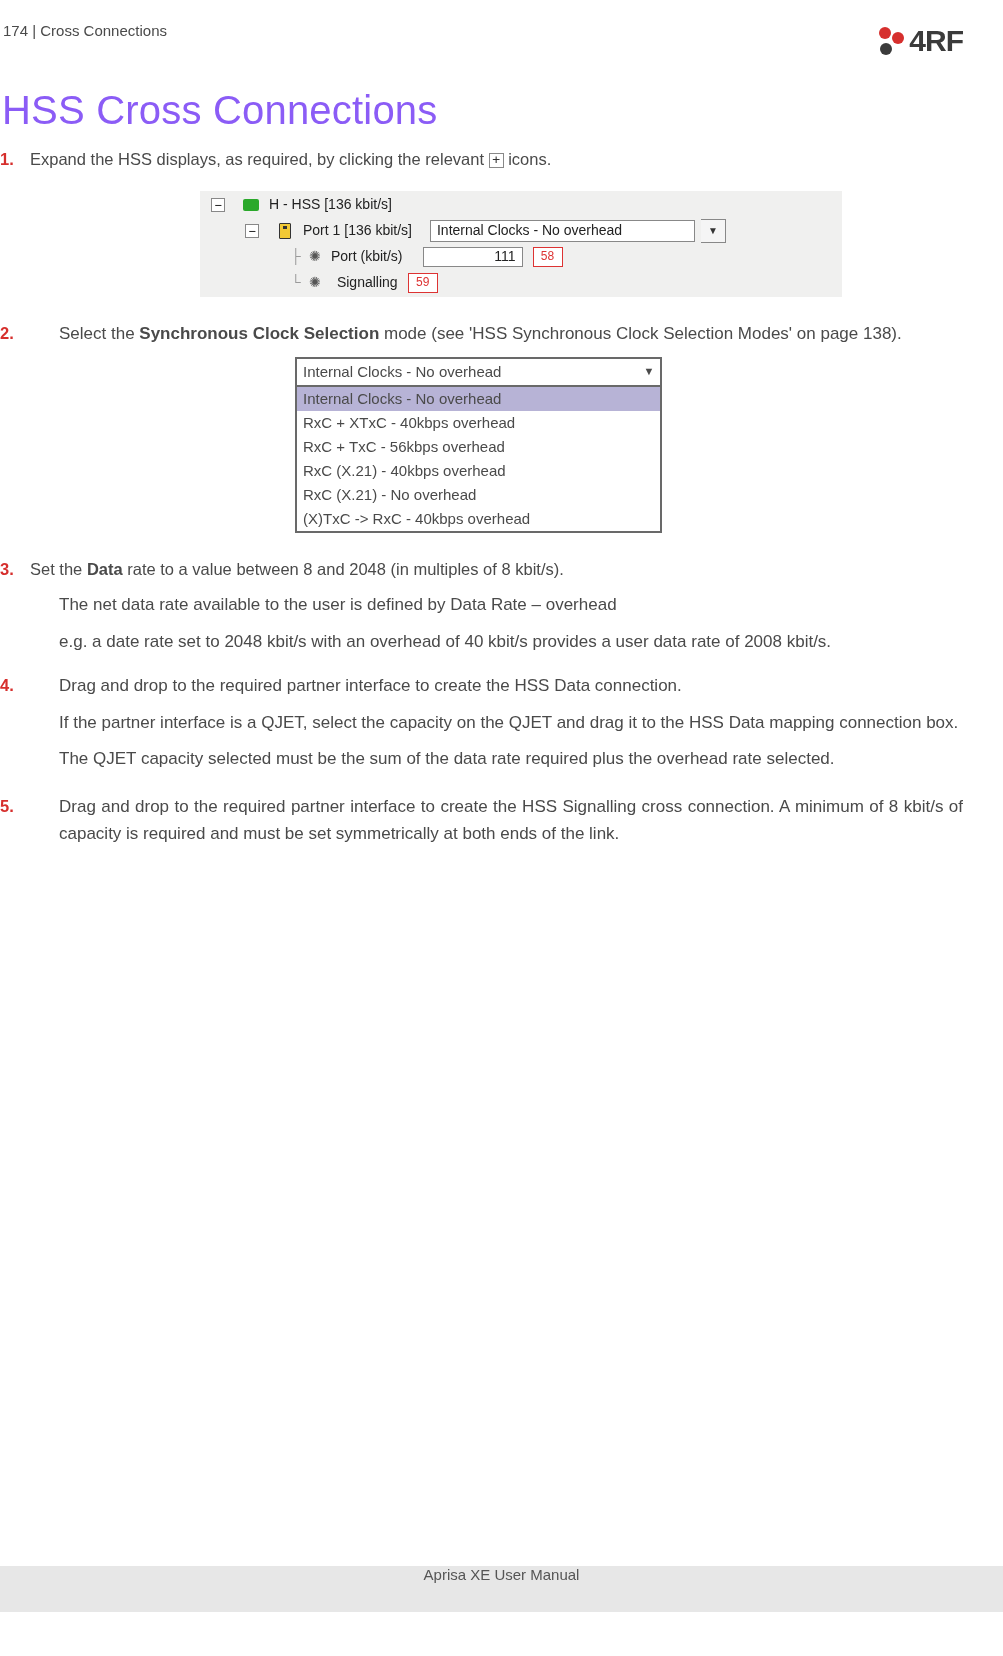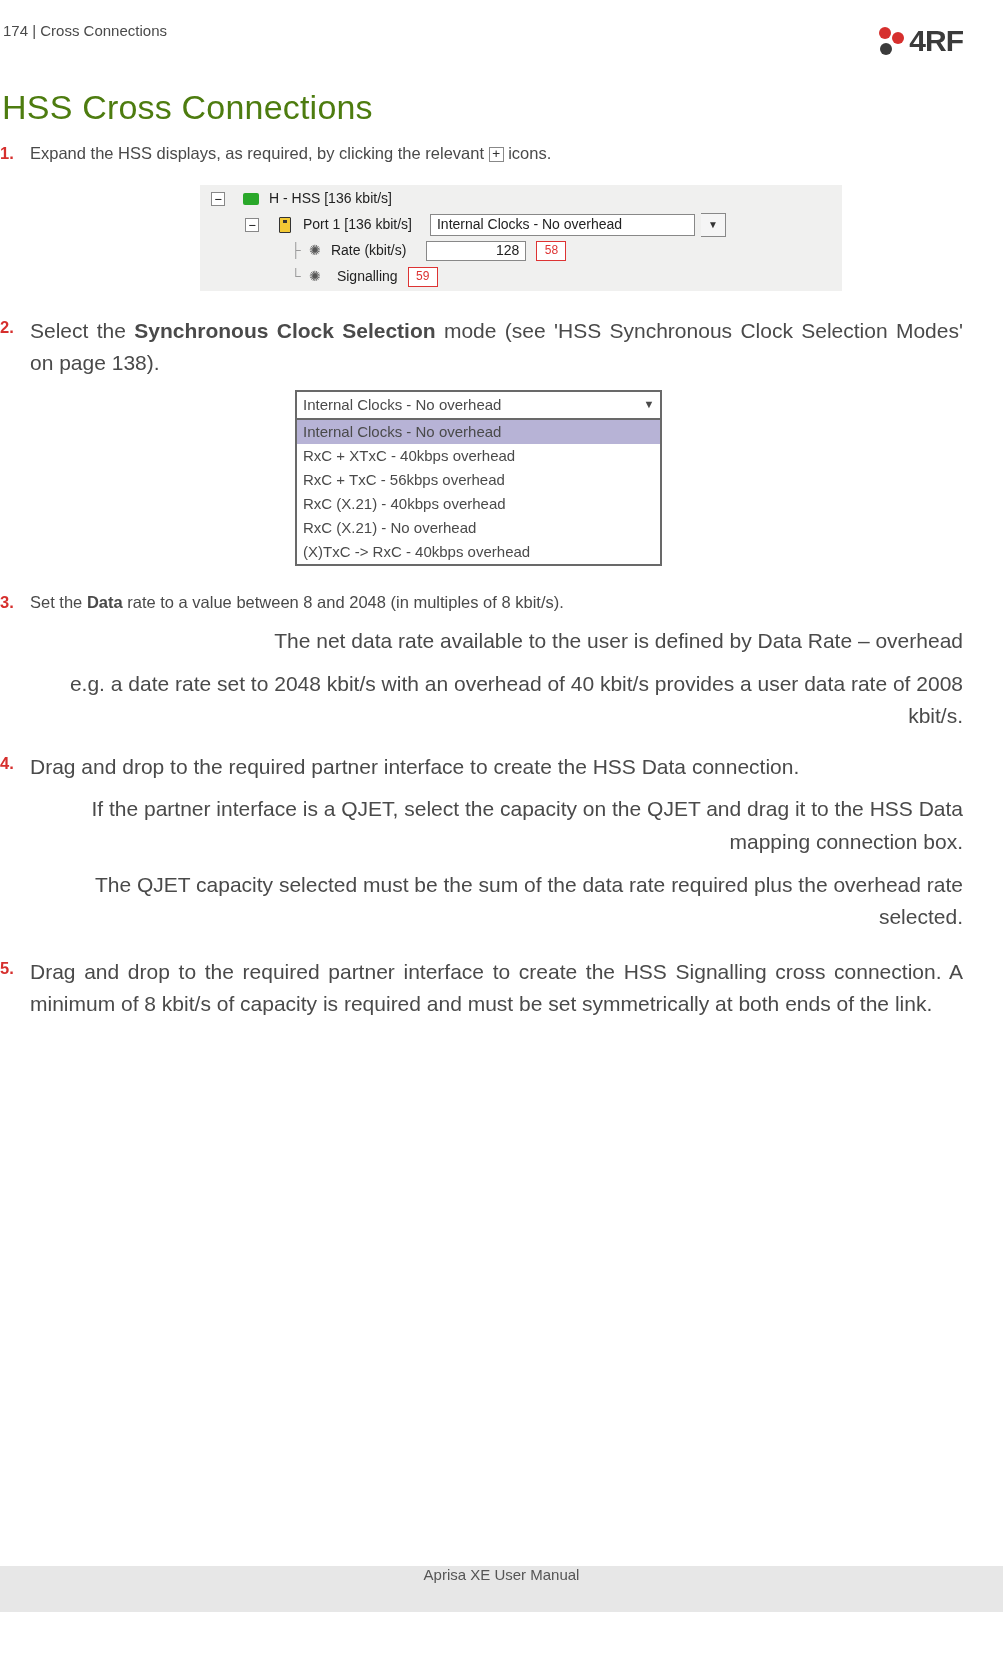--- a/index.html
+++ b/index.html
@@ -37,23 +37,23 @@
     position: relative;
   }
   .logo svg { display:block; }
   .logo-text {
     font-size: 30px;
     font-weight: 700;
     color: #3b3b3b;
     letter-spacing: -1px;
   }
   h1.section-title {
-    font-size: 34px;
+    font-size: 40px;
     font-weight: 400;
-    color: #4d7c0f;
+    color: #8b5cf6;
     margin: 30px 0 14px 2px;
     letter-spacing: 0.2px;
   }
   ol.steps {
     list-style: none;
     padding: 0;
     margin: 0;
     counter-reset: step;
   }
   ol.steps > li {
@@ -66,24 +66,24 @@
   }
   ol.steps > li::before {
     content: counter(step) ".";
     position: absolute;
     left: 0;
     top: 0;
     font-weight: 700;
     color: #d62f2d;
     font-size: 16.5px;
   }
-  .body-text { font-size: 21px; line-height: 1.55; }
+  .body-text { font-size: 17px; line-height: 1.55; margin-left: 29px; }
   .justify { text-align: justify; text-justify: inter-word; }
   .bold { font-weight: 700; color: #4a4a4a; }
-  .sub-p { margin-top: 10px; text-align: right; }
+  .sub-p { margin-top: 10px; }
   .plus-icon {
     display: inline-block;
     width: 13px; height: 13px;
     border: 1px solid #888;
     line-height: 11px;
     text-align: center;
     font-size: 13px;
     vertical-align: middle;
     background: #fff;
     color: #333;
@@ -209,23 +209,23 @@
                 <span class="port-icon"></span>
               </span>
             <span style="margin-left:4px">Port 1 [136 kbit/s]</span>
             <span style="width:6px"></span>
             <span class="clock-select">Internal Clocks - No overhead</span>
               <span class="clock-arrow">▼</span>
           </div>
           <div class="fig1-row" style="padding-left:90px;gap:6px;">
             <span class="tree-line">├</span>
             <span class="icon-box gear-icon">✺</span>
-            <span style="margin-left:2px">Rate (kbit/s)</span>
+            <span style="margin-left:2px">Port (kbit/s)</span>
             <span style="width:8px"></span>
-            <span class="data-input">128</span>
+            <span class="data-input">111</span>
             <span class="badge">58</span>
           </div>
           <div class="fig1-row" style="padding-left:90px;gap:6px;">
             <span class="tree-line">└</span>
             <span class="icon-box gear-icon">✺</span>
             <span style="margin-left:8px">Signalling</span>
             <span class="badge">59</span>
           </div>
         </div>
       </div>

